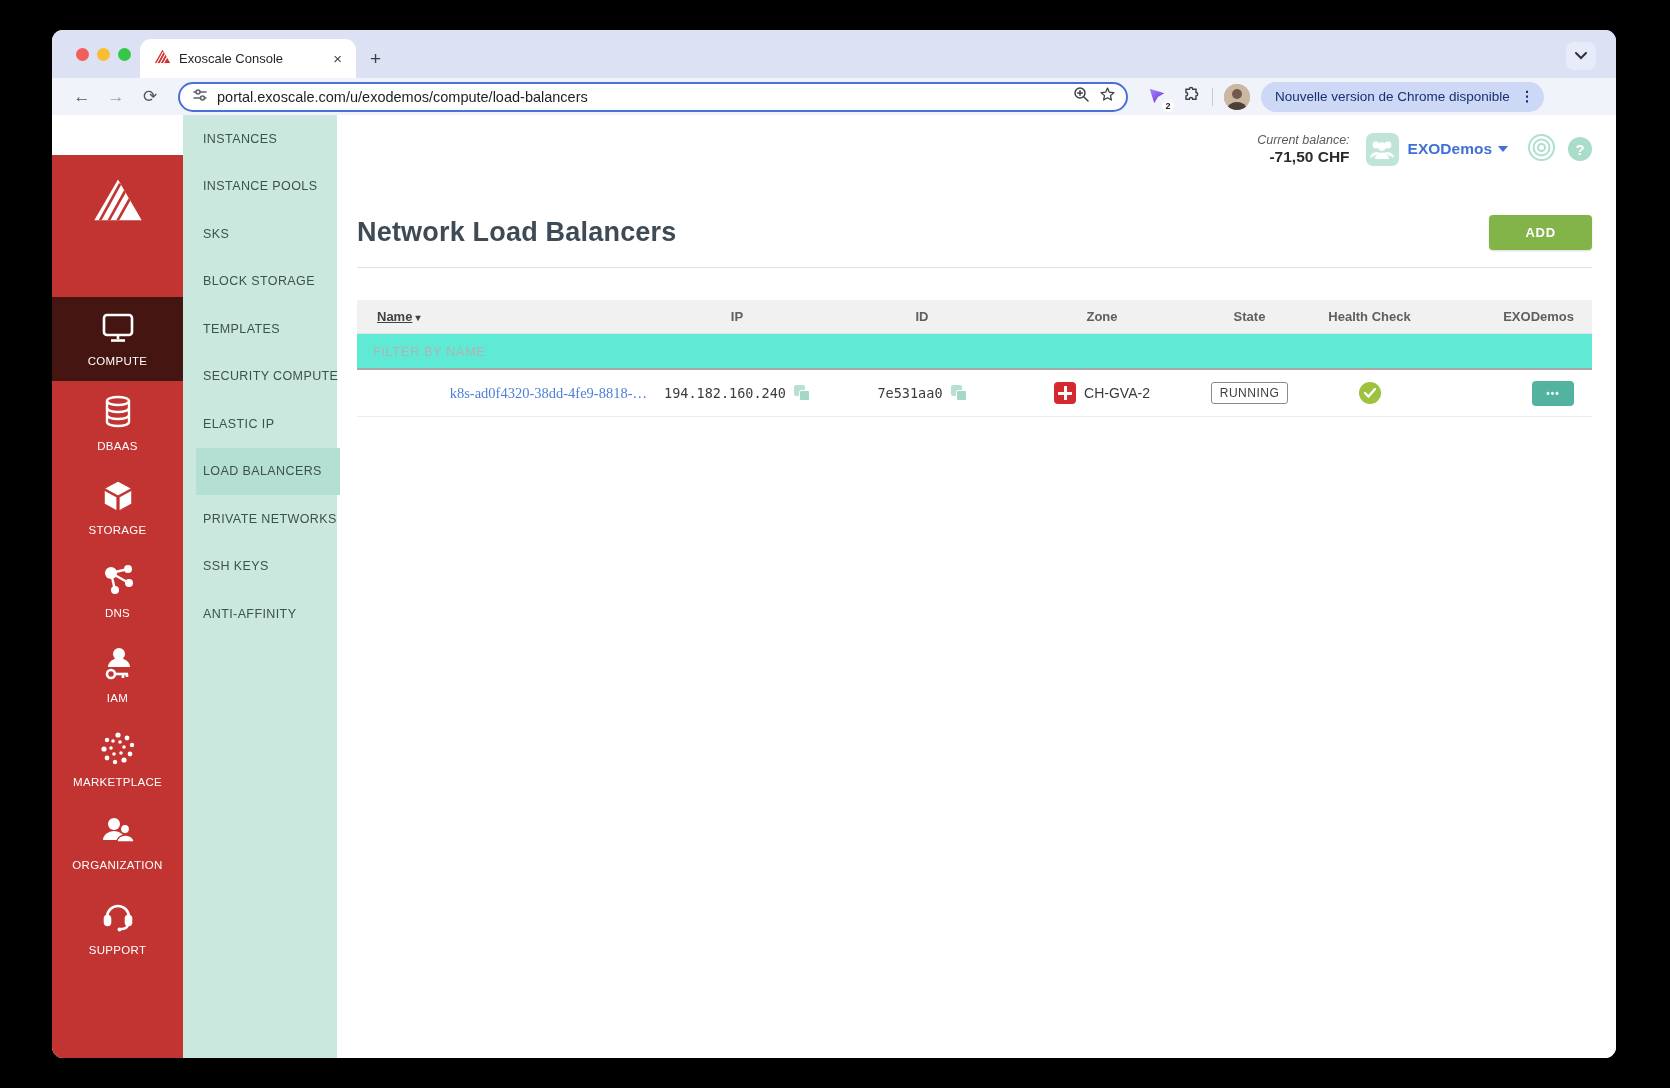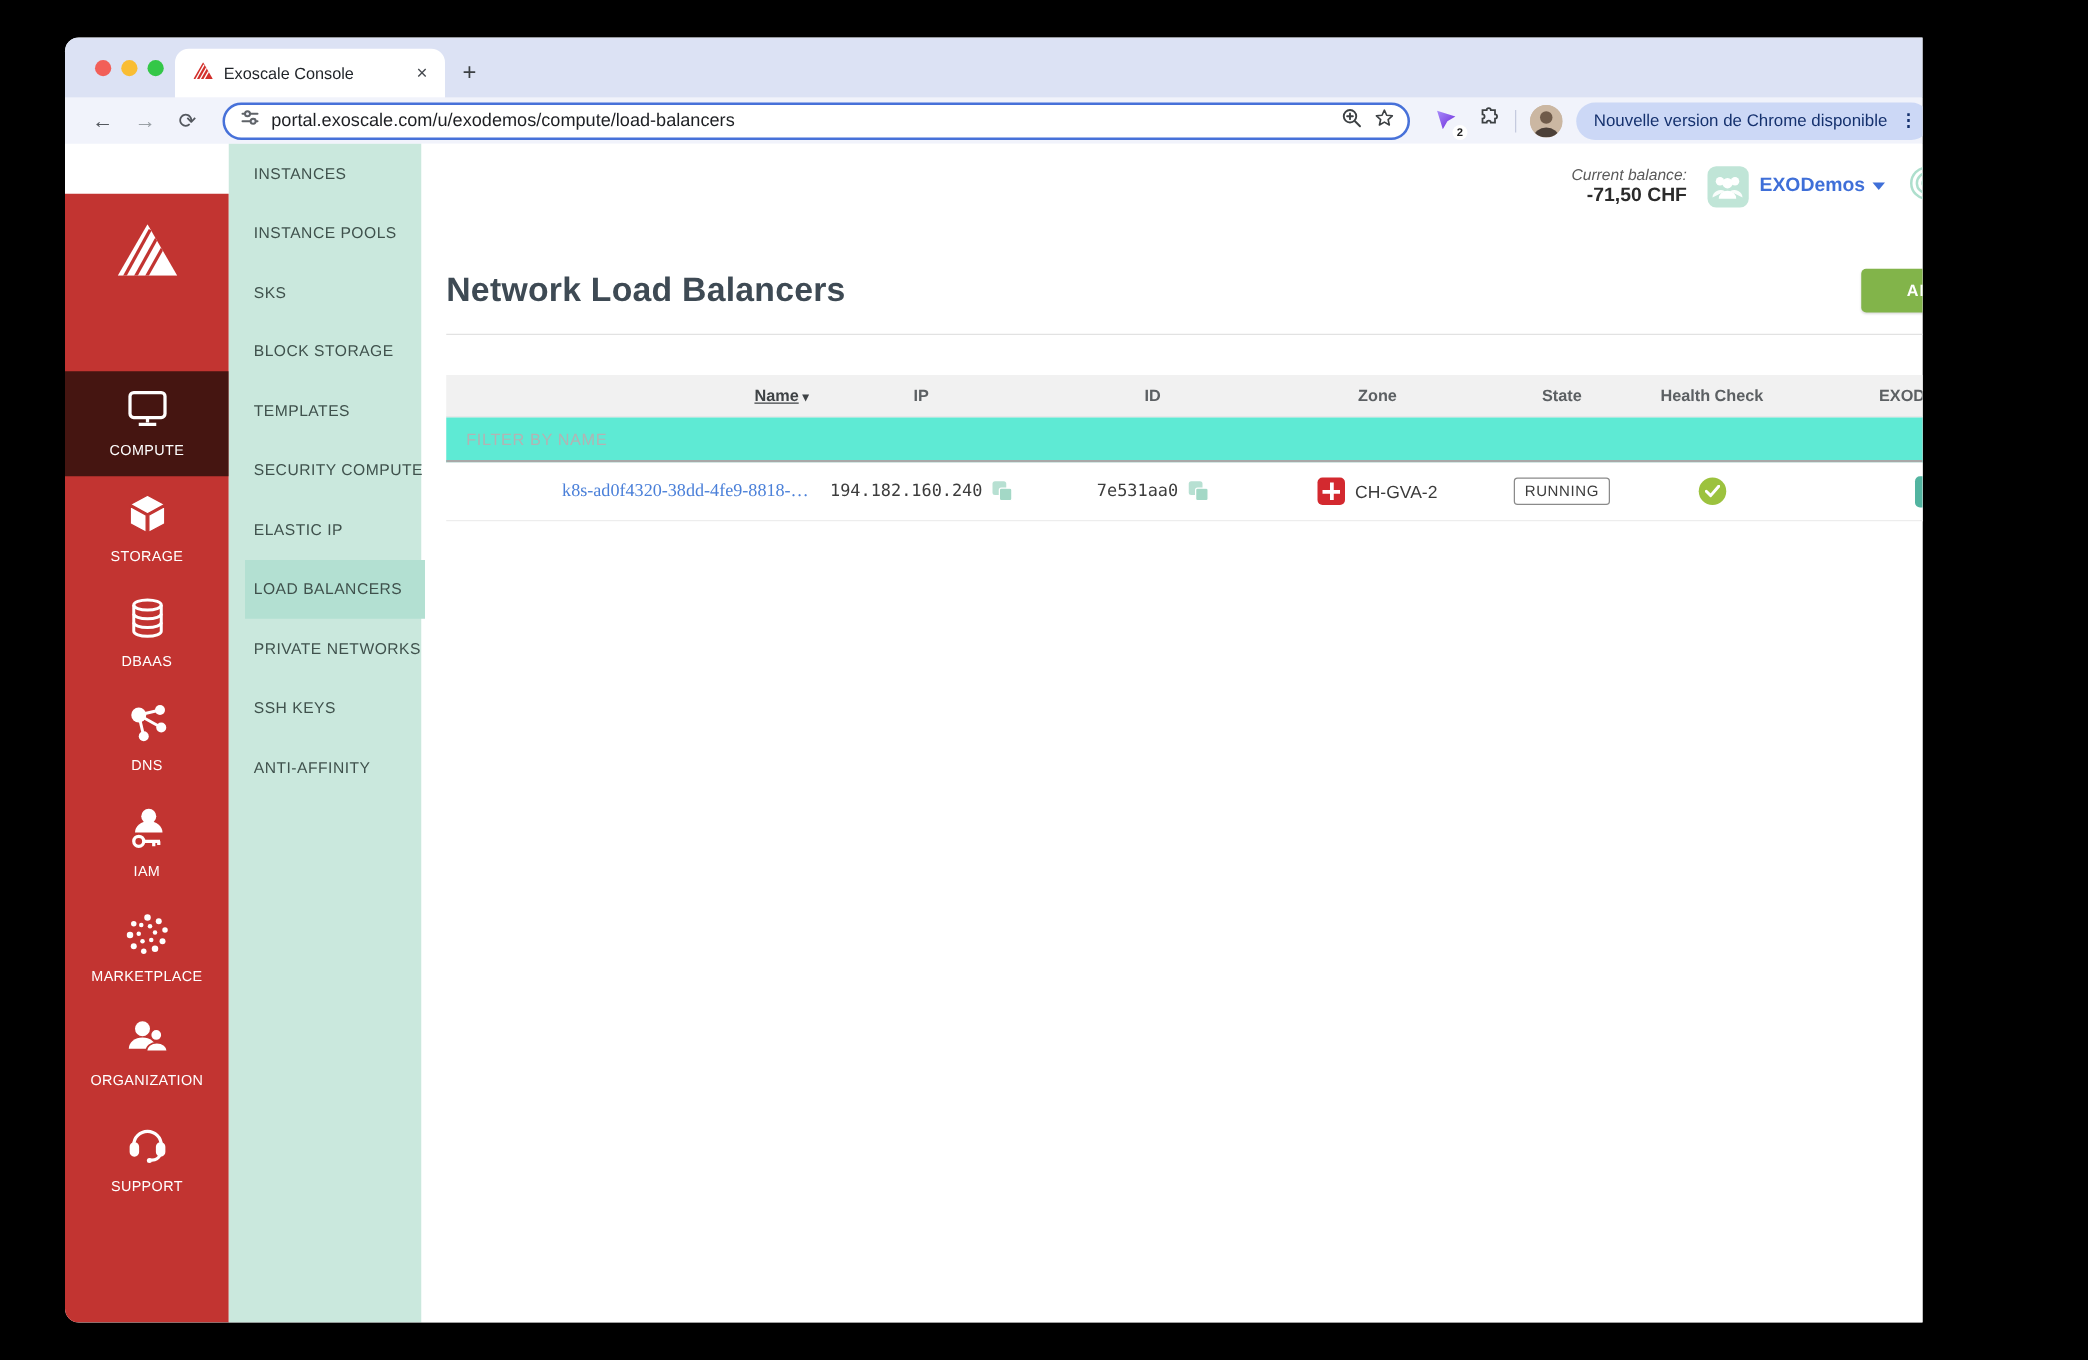--- a/index.html
+++ b/index.html
@@ -1,17 +1,17 @@
 <!DOCTYPE html>
 <html><head>
 <meta charset="utf-8">
 <style>
   * { margin:0; padding:0; box-sizing:border-box; }
   html,body { width:1670px; height:1088px; background:#000; font-family:"Liberation Sans", sans-serif; }
-  .screen { position:relative; width:1538px; height:1088px; background:#000; overflow:hidden; }
+  .screen { position:relative; width:1670px; height:1088px; background:#000; overflow:hidden; }
   .window { position:absolute; left:52px; top:30px; width:1564px; height:1028px; border-radius:11px;
             overflow:hidden; background:#fff; box-shadow:0 18px 60px rgba(0,0,0,.6); display:flex; flex-direction:column; }
 
   
   .tabstrip { height:48px; background:#dce2f4; display:flex; align-items:flex-end; position:relative; flex:0 0 auto; }
   .traffic { position:absolute; left:24px; top:18px; display:flex; gap:8px; }
   .light { width:13px; height:13px; border-radius:50%; }
   .light.red{ background:#f25f58; } .light.yellow{ background:#f9bd33; } .light.green{ background:#34c748; }
   .tab { margin-left:88px; width:216px; height:39px; background:#fff; border-radius:11px 11px 0 0;
          display:flex; align-items:center; padding:0 10px 0 14px; gap:8px; }
@@ -69,21 +69,21 @@
   .page-head { display:flex; justify-content:space-between; align-items:center; margin-top:44px; }
   .page-title { font-size:27px; font-weight:bold; color:#3e4a54; letter-spacing:.2px; }
   .add-btn { background:#82b44a; color:#fff; font-weight:bold; font-size:13px; letter-spacing:.8px;
              border:none; border-radius:4px; padding:10px 36px; box-shadow:0 1px 2px rgba(0,0,0,.15); }
   .divider { height:1px; background:#e2e2e2; margin-top:17px; }
 
   .lb-table { margin-top:32px; }
   .tgrid { display:grid; grid-template-columns:290px 180px 190px 170px 125px 115px 1fr; align-items:center; }
   .thead { background:#f1f1f1; border-bottom:1px solid #e3e3e3; height:34px; }
   .th { font-size:13px; font-weight:bold; color:#5c6063; text-align:center; }
-  .th.first { text-align:right; padding-left:20px; color:#3f4346; }
+  .th.first { text-align:left; padding-left:20px; color:#3f4346; }
   .th.last { text-align:right; padding-right:18px; }
   .sort-name { text-decoration:underline; }
   .sort-arrow { font-size:10px; margin-left:3px; color:#3f4346; }
   .filter-row { background:#5eead4; border-bottom:2px solid #a8a8a8; height:36px; display:flex; align-items:center; }
   .filter-input { border:none; outline:none; background:transparent; font-size:13px; letter-spacing:.5px;
                   color:#444; padding-left:16px; width:400px; font-family:"Liberation Sans",sans-serif; }
   .filter-input::placeholder { color:#b3b3b3; }
   .trow { height:47px; border-bottom:1px solid #ededed; background:#fff; }
   .td { font-size:14px; color:#333; display:flex; align-items:center; justify-content:center; gap:8px; }
   .td.first { justify-content:flex-end; padding-left:16px;font-family:Liberation Serif, serif; }
@@ -232,41 +232,41 @@
               <rect x="5" y="3" width="28" height="20" rx="3"></rect>
                 <line x1="19" y1="23" x2="19" y2="27"></line>
                 <line x1="12" y1="28.5" x2="26" y2="28.5"></line>
             </svg>
           </span>
           <span class="rnav-label">COMPUTE</span>
         </div>
 
         <div class="rnav-item">
           <span>
+            <svg width="32" height="34" viewBox="0 0 32 34" fill="none" stroke="#fff" stroke-width="2.4">
+              <ellipse cx="16" cy="6" rx="11" ry="4"></ellipse>
+              <path d="M5 6 v7 a11 4 0 0 0 22 0 V6"></path>
+              <path d="M5 13 v7 a11 4 0 0 0 22 0 v-7"></path>
+              <path d="M5 20 v7 a11 4 0 0 0 22 0 v-7"></path>
+            </svg>
+          </span>
+          <span class="rnav-label">DBAAS</span>
+        </div>
+
+        <div class="rnav-item">
+          <span>
             <svg width="34" height="34" viewBox="0 0 32 32">
               <g fill="#fff" stroke="#c23431" stroke-width="1">
                 <polygon points="16,2 29,9 16,16 3,9"></polygon>
                 <polygon points="3,10.5 15,17 15,30 3,23.5"></polygon>
                 <polygon points="29,10.5 17,17 17,30 29,23.5"></polygon>
               </g>
             </svg>
           </span>
           <span class="rnav-label">STORAGE</span>
-        </div>
-
-        <div class="rnav-item">
-          <span>
-            <svg width="32" height="34" viewBox="0 0 32 34" fill="none" stroke="#fff" stroke-width="2.4">
-              <ellipse cx="16" cy="6" rx="11" ry="4"></ellipse>
-              <path d="M5 6 v7 a11 4 0 0 0 22 0 V6"></path>
-              <path d="M5 13 v7 a11 4 0 0 0 22 0 v-7"></path>
-              <path d="M5 20 v7 a11 4 0 0 0 22 0 v-7"></path>
-            </svg>
-          </span>
-          <span class="rnav-label">DBAAS</span>
         </div>
 
         <div class="rnav-item">
           <span>
             <svg width="34" height="32" viewBox="0 0 34 32" fill="#fff">
               <circle cx="10" cy="9" r="6"></circle>
               <circle cx="27" cy="5" r="4"></circle>
               <circle cx="28" cy="19" r="4"></circle>
               <circle cx="14" cy="26" r="4"></circle>
               <g stroke="#fff" stroke-width="2.4">

